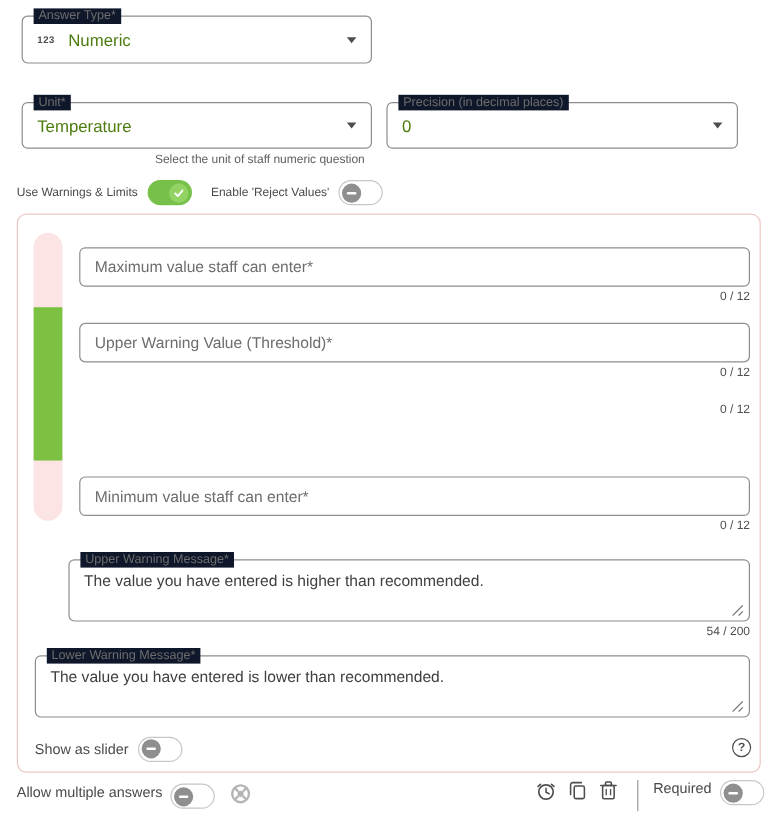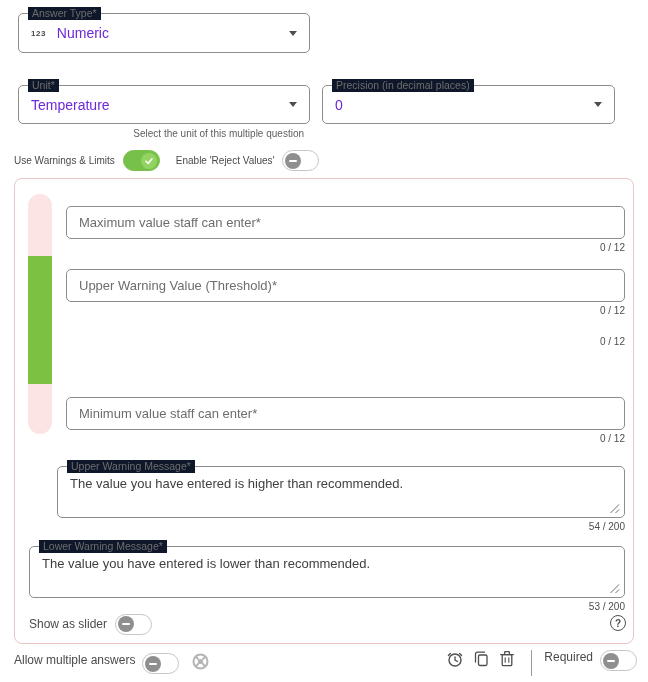--- a/index.html
+++ b/index.html
@@ -16,21 +16,21 @@
   }
   .mlabel {
     position:absolute; top:-7px; left:9px; background:#0f172a;
     padding:0 4px; font-size:10.5px; line-height:13px; color:#6d6d6d;
     white-space:nowrap;
   }
   .sel-inner {
     display:flex; align-items:center; height:100%; padding:0 12px;
     cursor:pointer;
   }
-  .sel-value { font-size:14px; color:#6d28d9; }
+  .sel-value { font-size:14px; color:#4d7c0f; }
   .num-badge { font-size:8px; font-weight:bold; letter-spacing:0.5px; color:#4a4a4a; margin-right:11px; }
   .arrow-down {
     margin-left:auto; width:0; height:0;
     border-left:4.5px solid transparent; border-right:4.5px solid transparent;
     border-top:5px solid #4e4e4e;
   }
   .helper {
     position:absolute; font-size:10px; color:#5f5f5f; text-align:right;
   }
   
@@ -113,21 +113,21 @@
   </div>
 </div>
 
 <div class="mfield" style="left:18px; top:85px; width:292px; height:39px;">
   <span class="mlabel">Unit*</span>
   <div class="sel-inner">
     <span class="sel-value">Temperature</span>
     <span class="arrow-down"></span>
   </div>
 </div>
-<span class="helper" style="left:18px; top:128px; width:286px;">Select the unit of this multiple question</span>
+<span class="helper" style="left:18px; top:128px; width:286px;">Select the unit of staff numeric question</span>
 
 <div class="mfield" style="left:322px; top:85px; width:293px; height:39px;">
   <span class="mlabel">Precision (in decimal places)</span>
   <div class="sel-inner">
     <span class="sel-value">0</span>
     <span class="arrow-down"></span>
   </div>
 </div>
 
 <div class="toggle-row" style="left:14px; top:150px;">
@@ -192,21 +192,20 @@
     <div class="mfield msg-box" style="position:relative;">
       <span class="mlabel">Lower Warning Message*</span>
       <textarea style="">The value you have entered is lower than recommended.</textarea>
       <span class="resize-handle">
         <svg width="11" height="11" viewBox="0 0 11 11">
           <line x1="10" y1="1.5" x2="1.5" y2="10" stroke="#6d6d6d" stroke-width="1"></line>
           <line x1="10" y1="6.5" x2="6.5" y2="10" stroke="#6d6d6d" stroke-width="1"></line>
         </svg>
       </span>
     </div>
-    <span class="counter">53 / 200</span>
   </div>
 
   <div class="slider-row">
     <span class="toggle-label" style="font-size:12px;">Show as slider</span>
     <span class="toggle off">
       <span class="thumb">
           <span class="minus-glyph"></span>
         </span>
     </span>
   </div>

